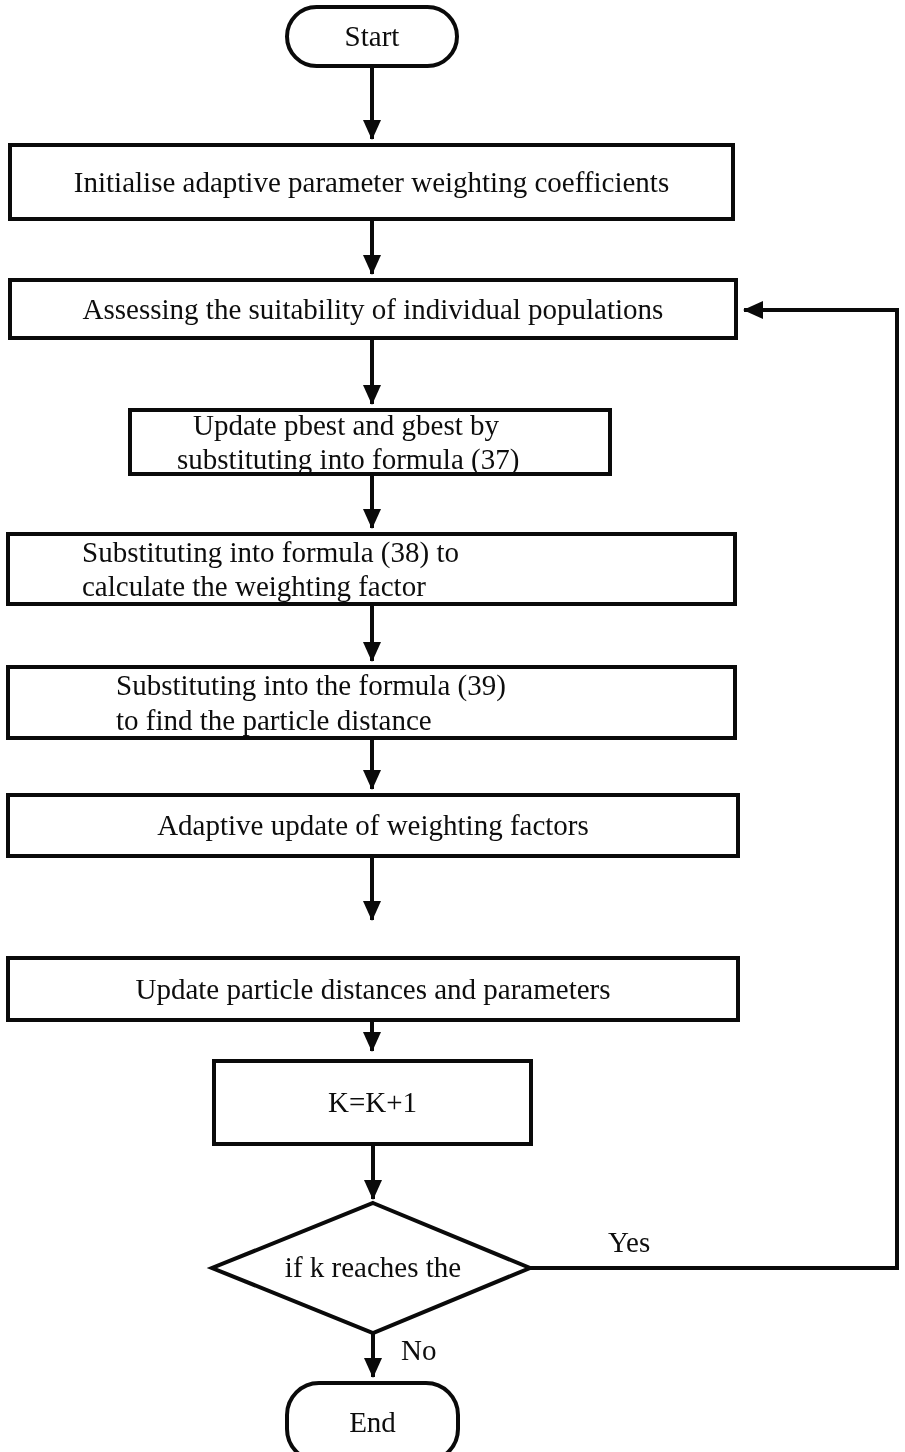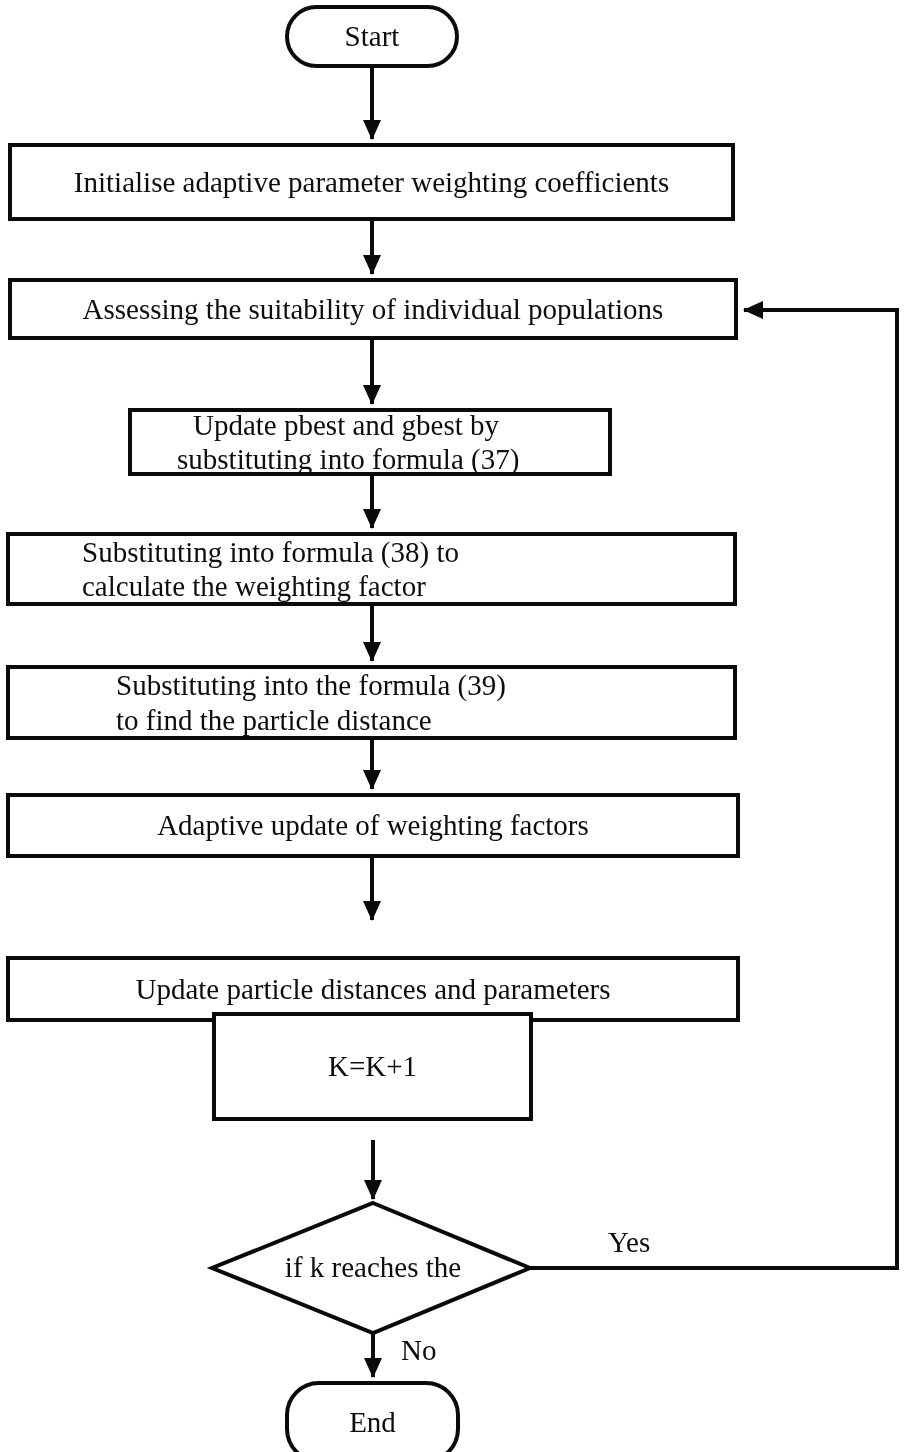--- a/index.html
+++ b/index.html
@@ -119,21 +119,21 @@
   </div>
 
   <div class="node" style="left:6px; top:793px; width:734px; height:65px;">
     <span>Adaptive update of weighting factors</span>
   </div>
 
   <div class="node" style="left:6px; top:924px; width:734px; height:66px;margin-top:32px;">
     <span>Update particle distances and parameters</span>
   </div>
 
-  <div class="node" style="left:212px; top:1012px; width:321px; height:109px;">
+  <div class="node" style="left:212px; top:1059px; width:321px; height:87px;">
     <span>K=K+1</span>
   </div>
 
   <div class="diamond-text" style="left:212px; top:1230px; width:322px; height:76px;">
     <span>if k reaches the</span>
   </div>
 
   <div class="edge-label" style="left:608px; top:1226px;text-align:center;">Yes</div>
 
   <div class="edge-label" style="left:401px; top:1334px;">No</div>

